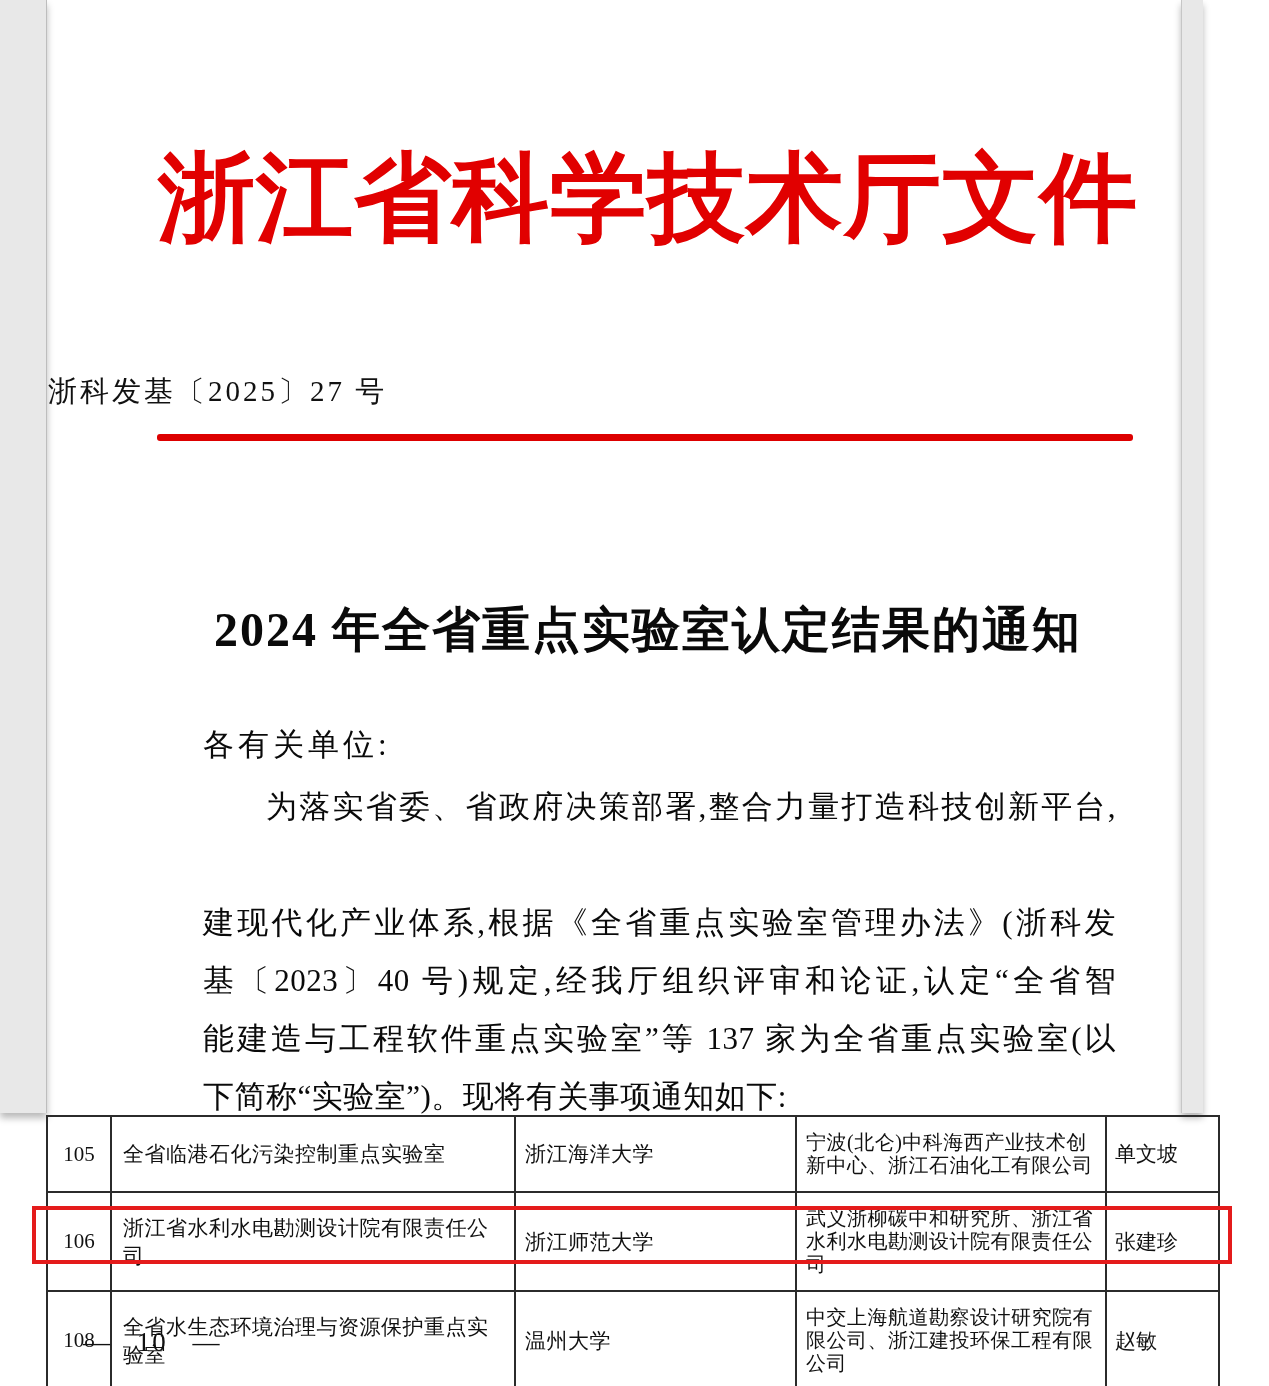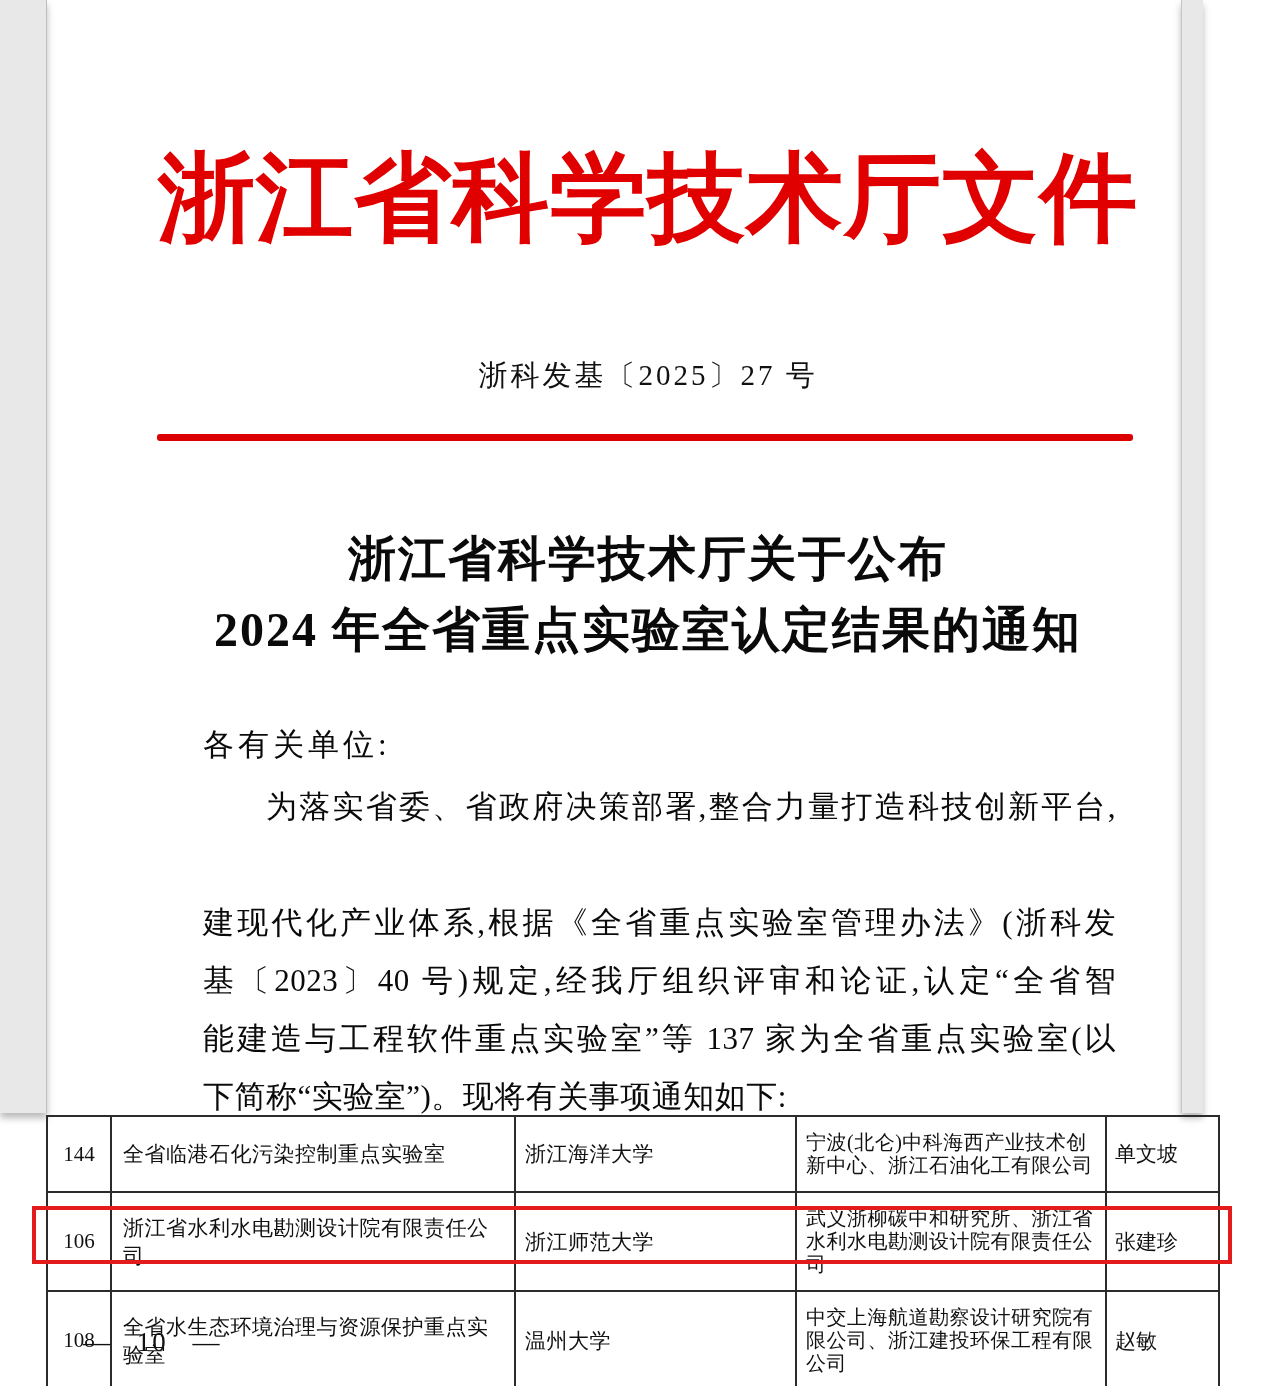--- a/index.html
+++ b/index.html
@@ -31,22 +31,21 @@
   }
   
   .red-title{
     position:absolute; left:48px; top:146px; width:1200px;
     text-align:center;
     font-size:97px; font-weight:bold; color:#e10000;
     letter-spacing:1px; line-height:1.1;
     white-space:nowrap;
   }
   .doc-number{
-    position:absolute; left:48px; top:356px; width:1200px;
-    text-align:center;
+    position:absolute; left:48px; top:372px; width:1200px;
     font-size:29px; color:#111111; letter-spacing:3px;
   }
   .red-rule{
     position:absolute; left:157px; top:434px; width:976px; height:7px;
     background:#dd0000; border-radius:3px;
   }
   .notice-title{
     position:absolute; left:48px; width:1200px;
     text-align:center; font-size:48px; font-weight:bold; color:#0a0a0a;
     letter-spacing:2px; white-space:nowrap;
@@ -108,21 +107,20 @@
   <div class="top-section">
     <div class="margin-left"></div>
     <div class="margin-right"></div>
 
     <div class="red-title">浙江省科学技术厅文件</div>
 
     <div class="doc-number">浙科发基〔2025〕27 号</div>
 
     <div class="red-rule"></div>
 
-    <div class="notice-title l1">浙江省科学技术厅关于公布</div>
     <div class="notice-title l2">2024 年全省重点实验室认定结果的通知</div>
 
     <div class="salutation">各有关单位:</div>
 
     <div class="body-line indent" style="top:786px">为落实省委、省政府决策部署,整合力量打造科技创新平台,</div>
     <div class="body-line" style="top:902px">建现代化产业体系,根据《全省重点实验室管理办法》(浙科发</div>
     <div class="body-line" style="top:960px">基〔2023〕40 号)规定,经我厅组织评审和论证,认定“全省智</div>
     <div class="body-line" style="top:1018px">能建造与工程软件重点实验室”等 137 家为全省重点实验室(以</div>
     <div class="body-line last" style="top:1076px">下简称“实验室”)。现将有关事项通知如下:</div>
   </div>
@@ -130,21 +128,21 @@
   <table class="results-table">
     <colgroup>
       <col style="width:64px">
       <col style="width:404px">
       <col style="width:281px">
       <col style="width:310px">
       <col style="width:113px">
     </colgroup>
     <tbody>
       <tr class="row-105">
-        <td class="c-no">144</td>
+        <td class="c-no">105</td>
         <td class="c-lab">全省临港石化污染控制重点实验室</td>
         <td class="c-inst">浙江海洋大学</td>
         <td class="c-part">宁波(北仑)中科海西产业技术创新中心、浙江石油化工有限公司</td>
         <td class="c-dir">单文坡</td>
       </tr>
       <tr class="row-106">
         <td class="c-no">106</td>
         <td class="c-lab">浙江省水利水电勘测设计院有限责任公司</td>
         <td class="c-inst">浙江师范大学</td>
         <td class="c-part">武义浙柳碳中和研究所、浙江省水利水电勘测设计院有限责任公司</td>

